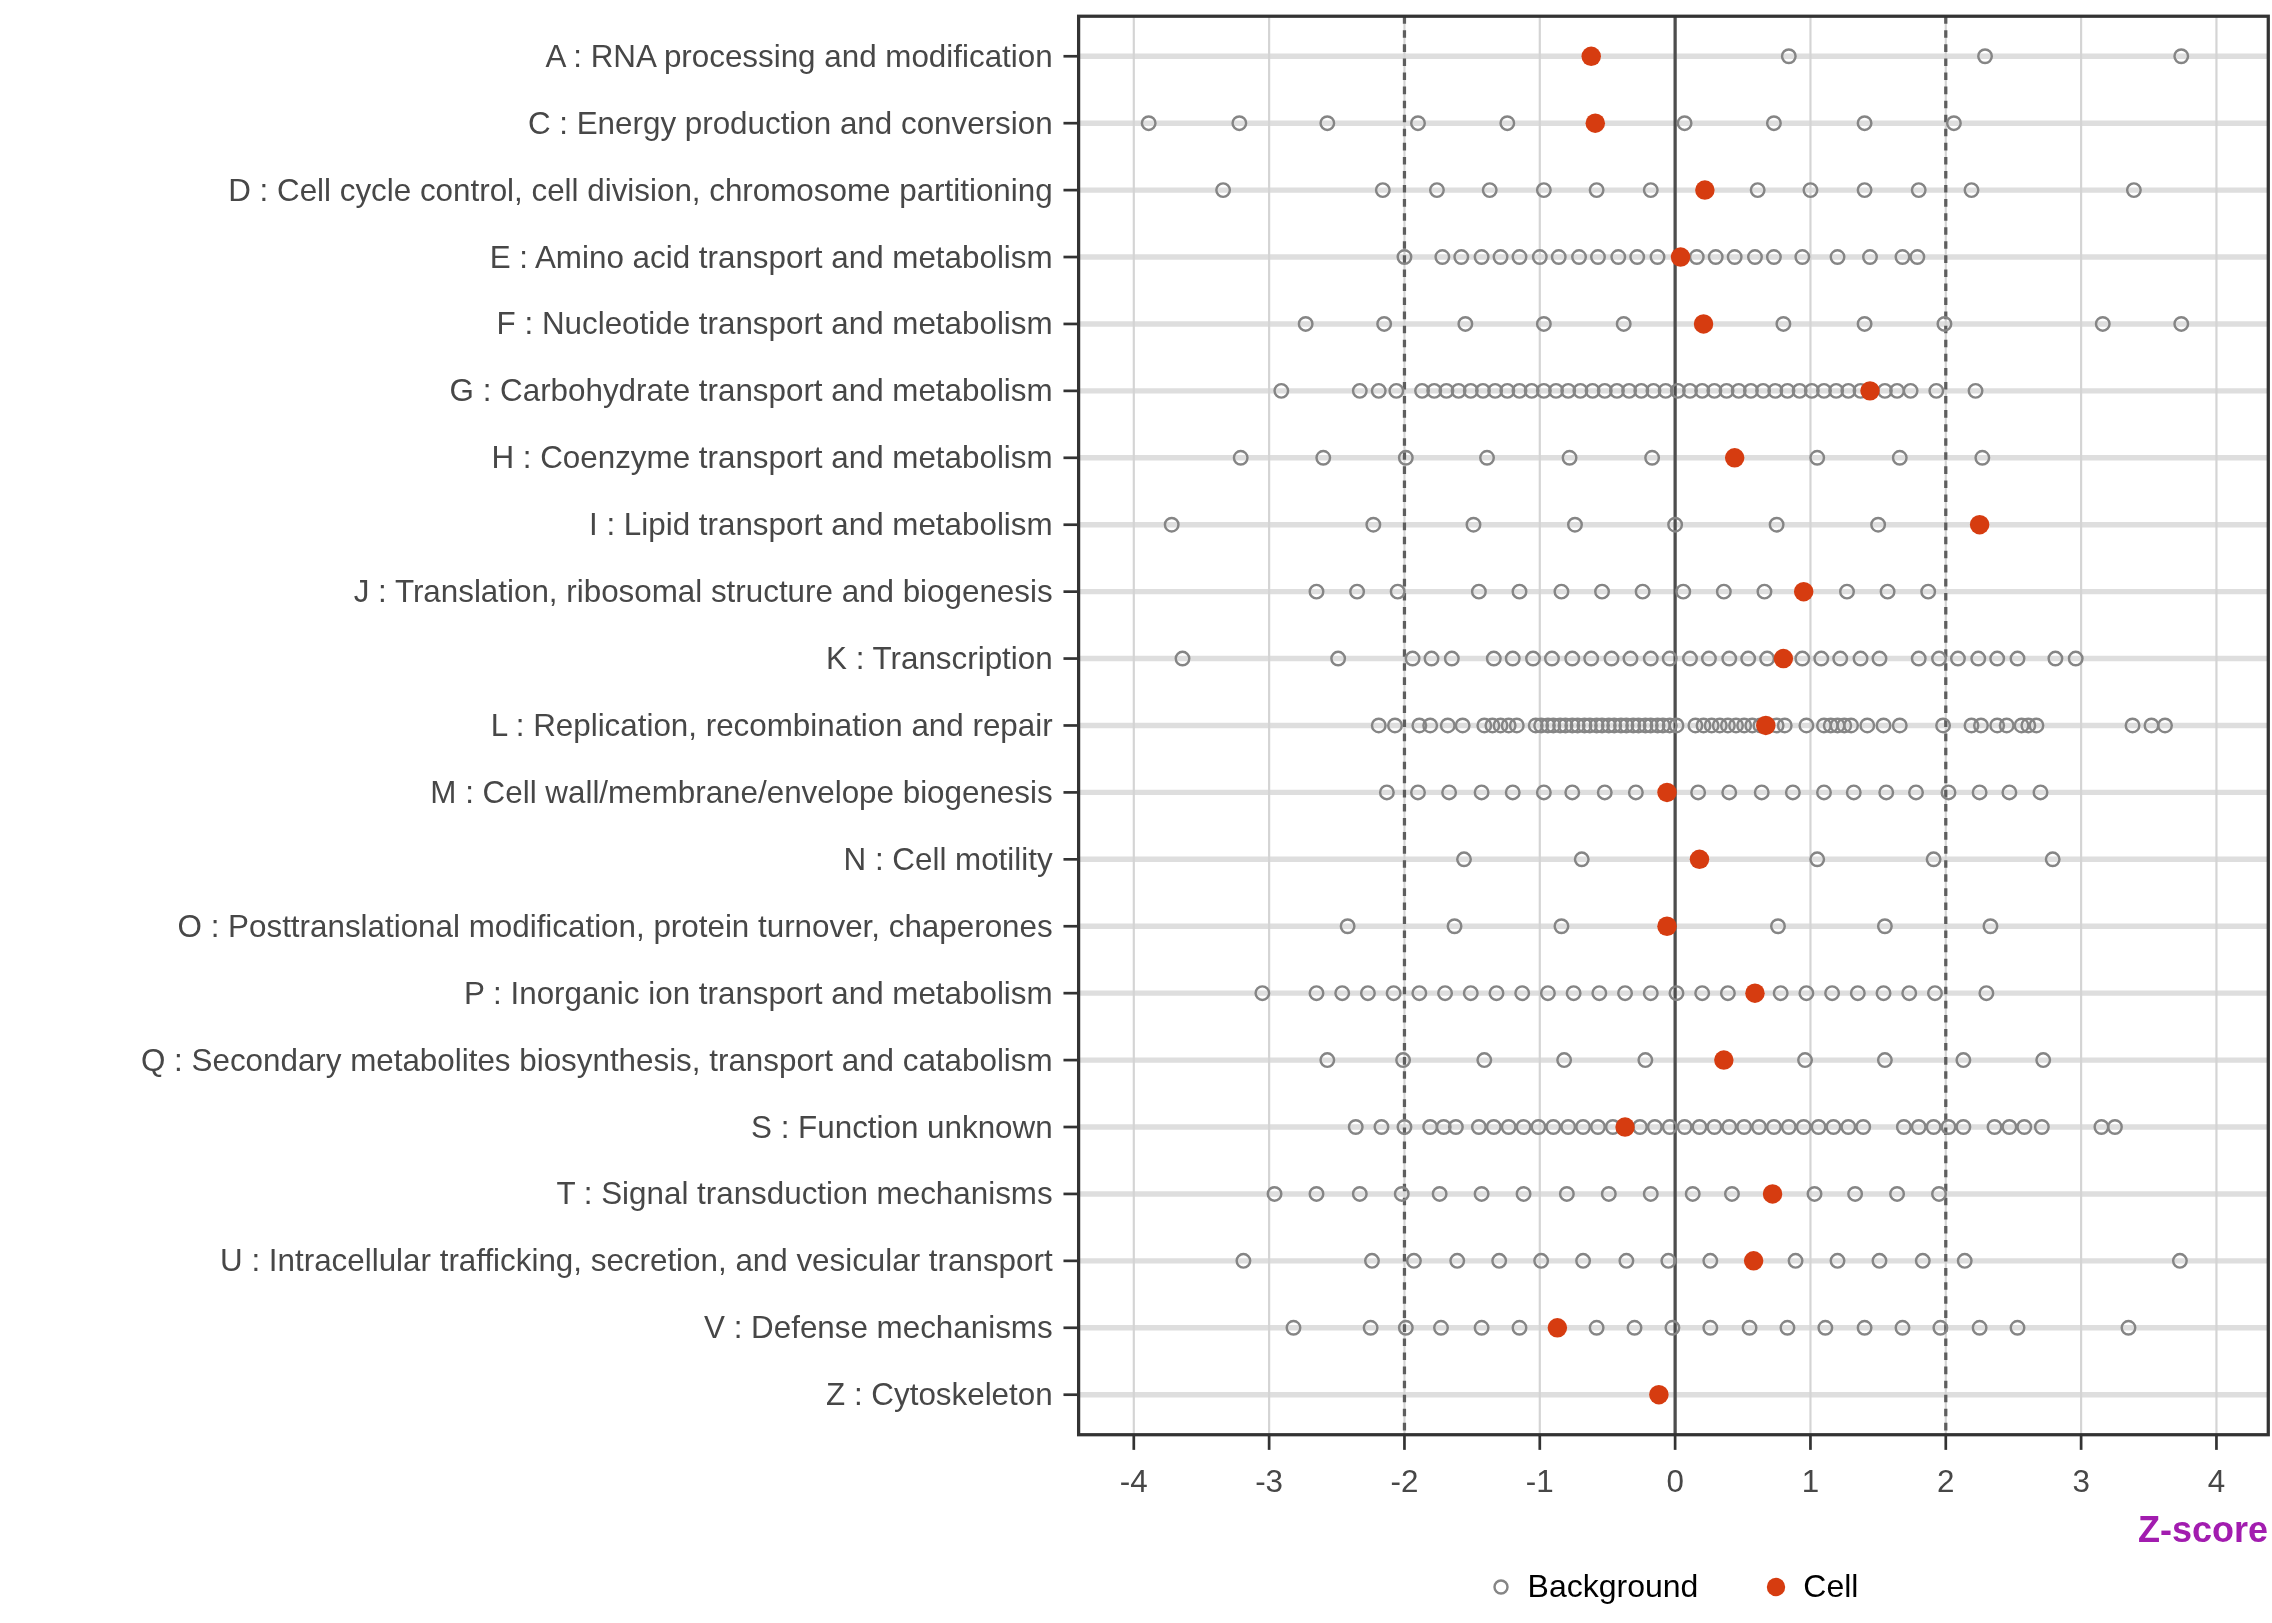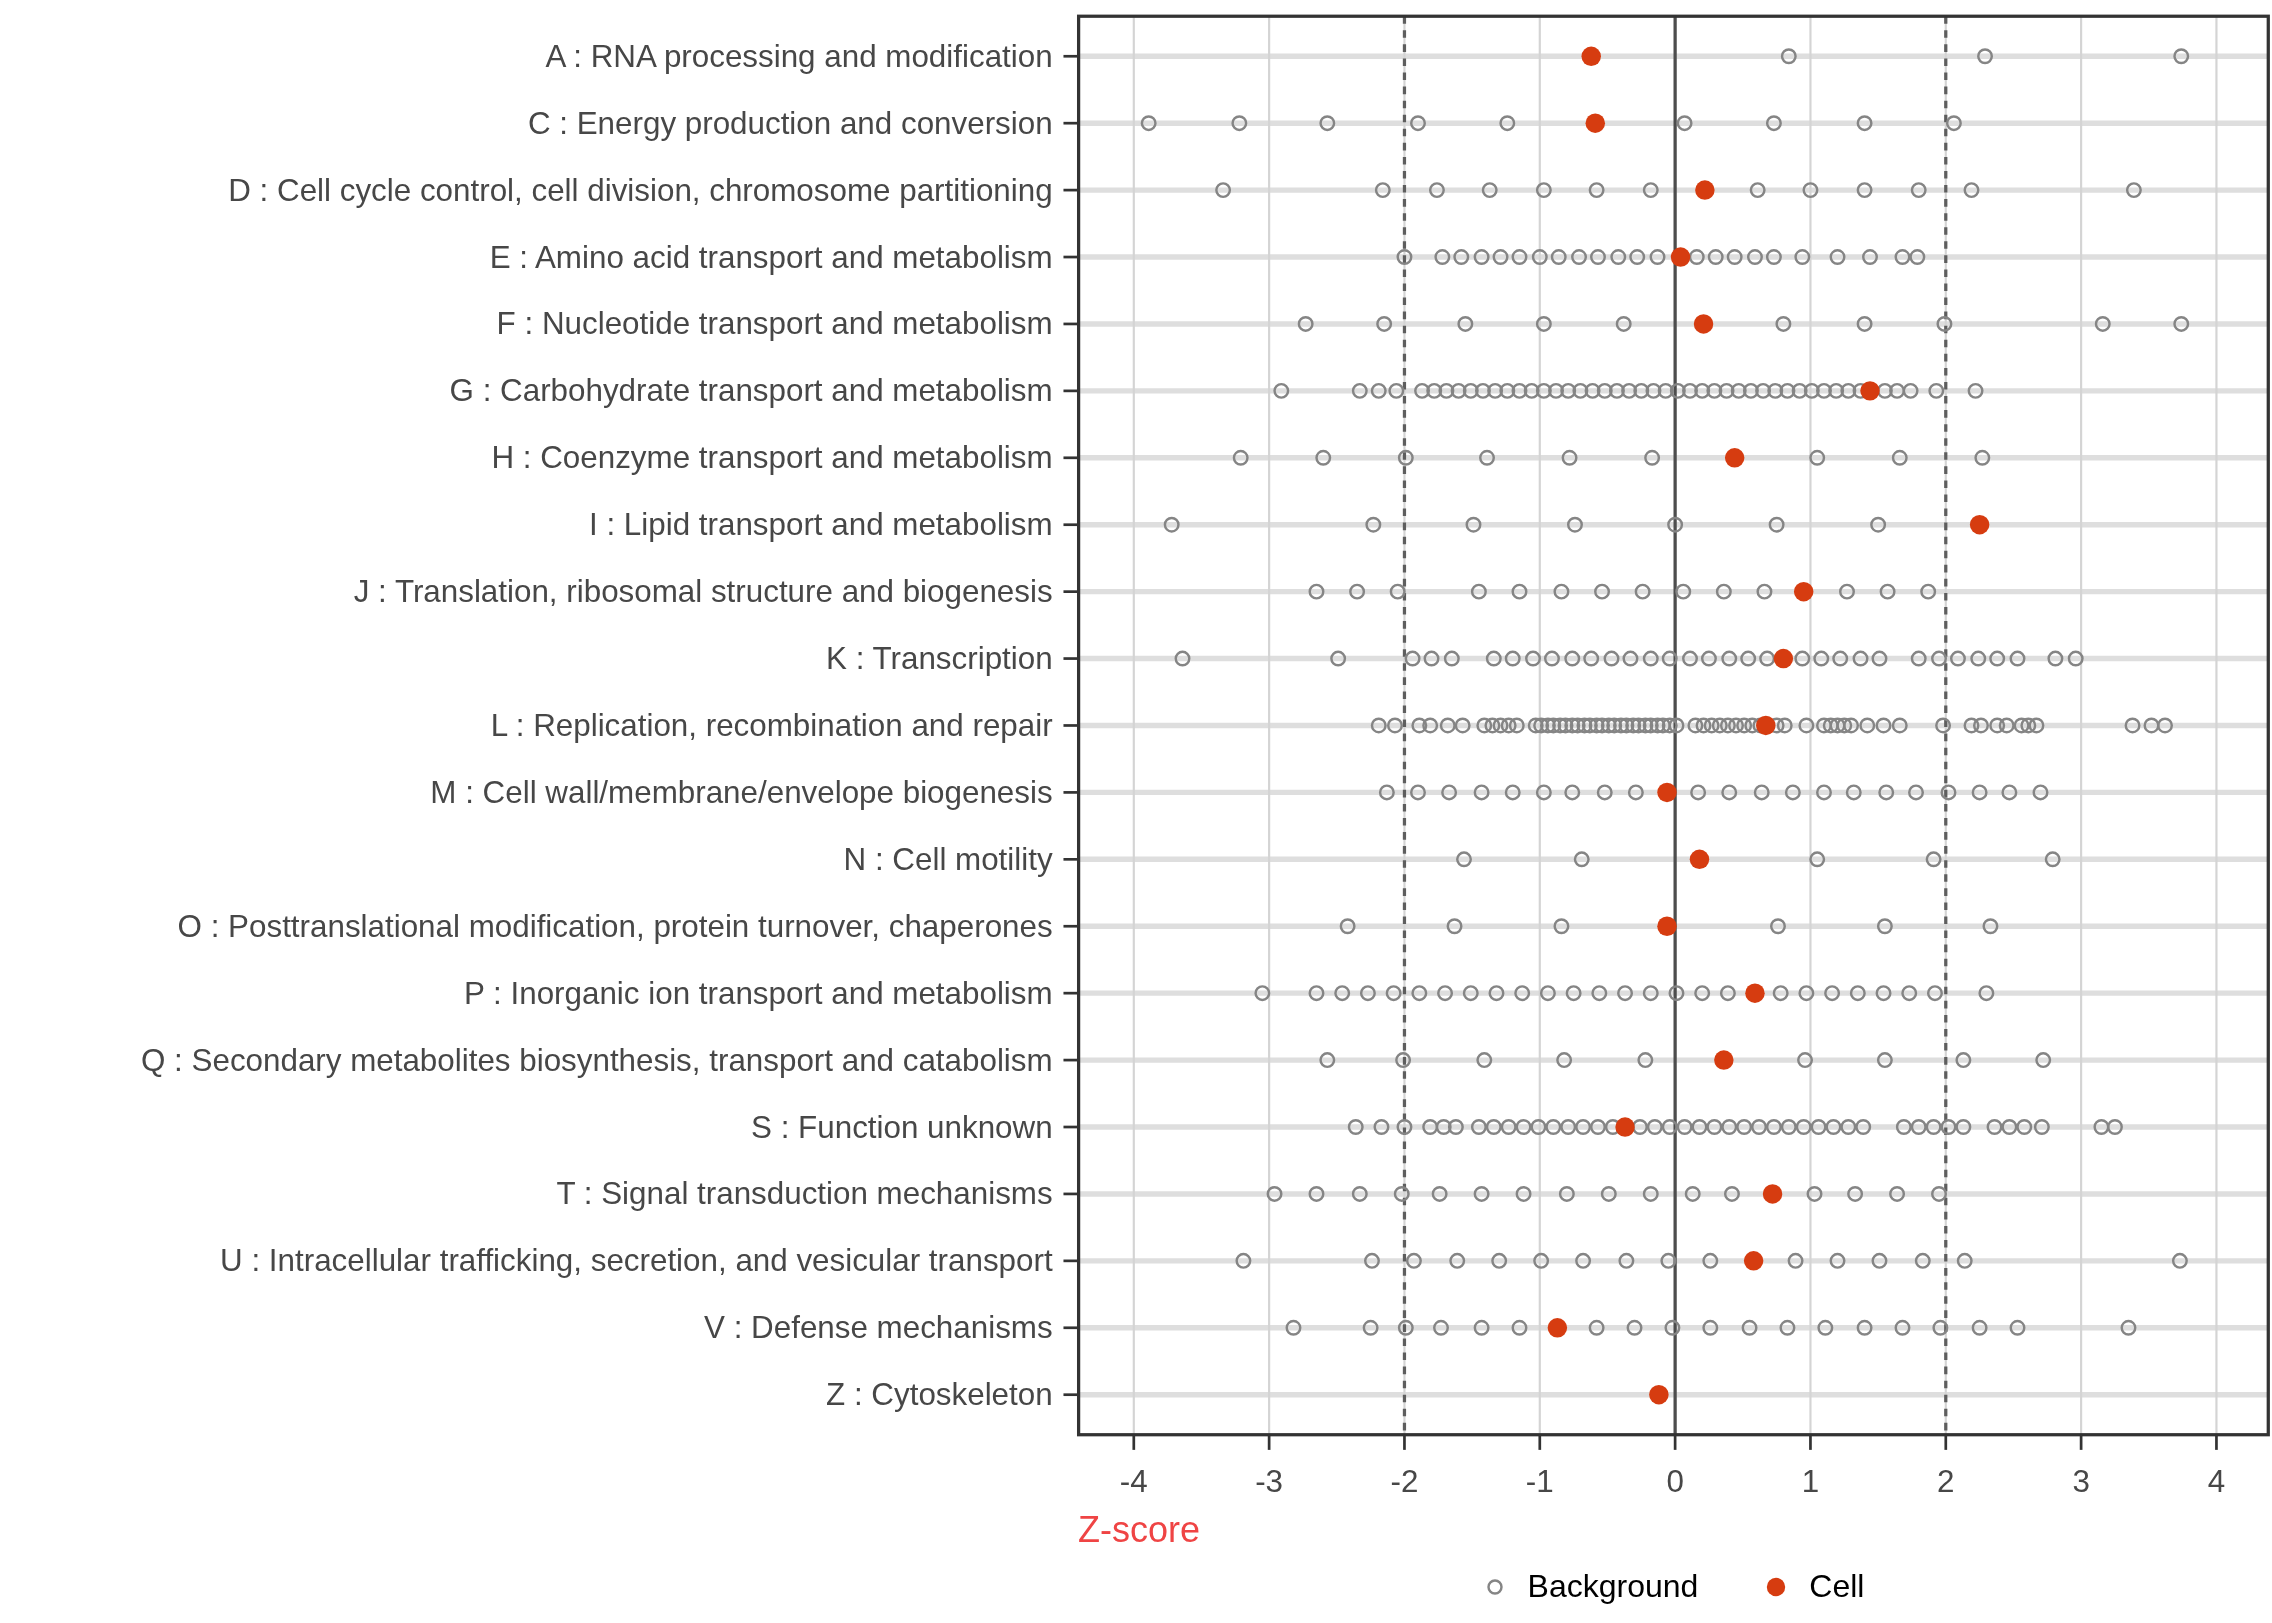--- a/index.html
+++ b/index.html
@@ -18,39 +18,39 @@
   #chart-svg {
     position: absolute;
     left: 0;
     top: 0;
   }
   #xaxis-title {
     position: absolute;
     left: 1078px;
     width: 1190px;
     top: 1509px;
-    text-align: left;
+    text-align: right;
     font-size: 36px;
-    font-weight: normal;
-    color: #ef4444;
+    font-weight: bold;
+    color: #a21caf;
   }
   #legend {
     position: absolute;
     left: 1078px;
     width: 1190px;
     top: 1568px;
     display: flex;
     justify-content: center;
     align-items: center;
     gap: 65px;
   }
   .legend-item {
     display: flex;
     align-items: center;
-    gap: 20px;
+    gap: 14px;
     font-size: 32px;
     color: #000000;
   }
   .legend-swatch { display: inline-block; }
 </style>
 </head>
 <body>
 
 <div id="figure">
   <svg id="chart-svg" width="2273" height="1623" viewBox="0 0 4200 3000">

